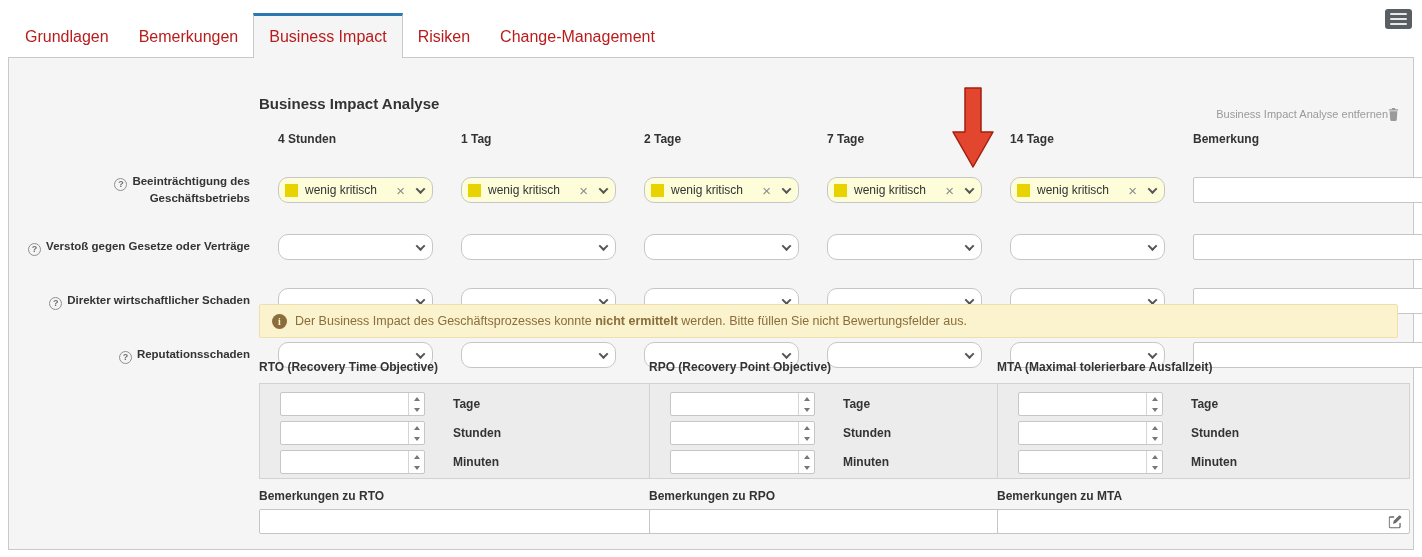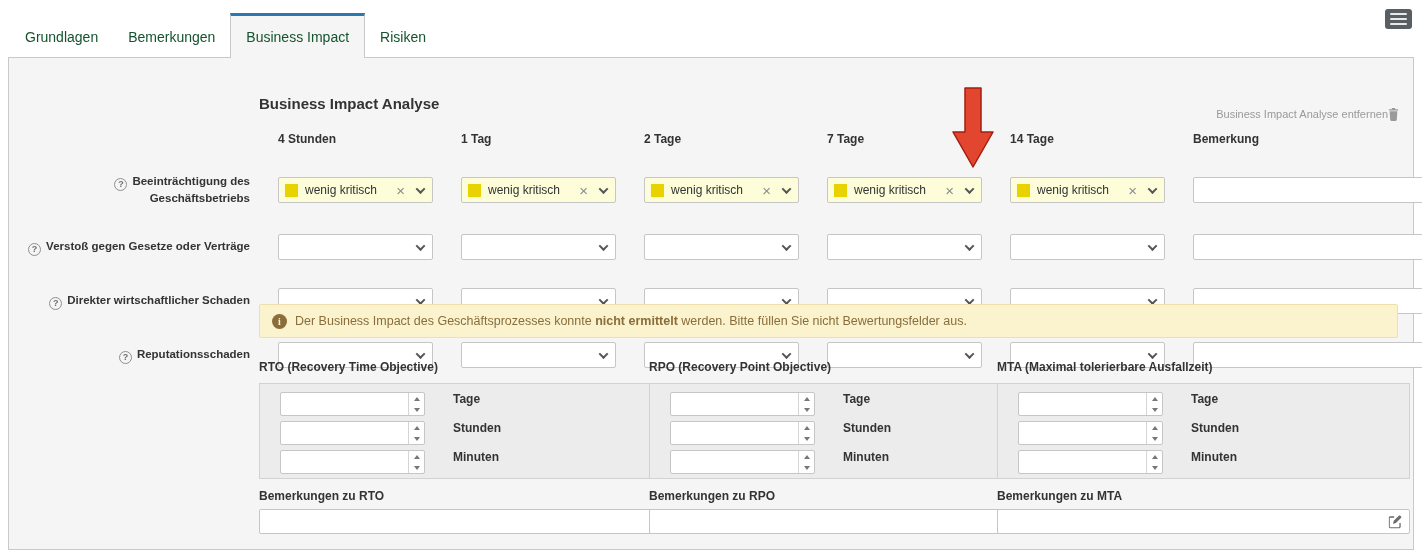--- a/index.html
+++ b/index.html
@@ -3,21 +3,21 @@
 <meta charset="utf-8">
 <style>
   * { margin:0; padding:0; box-sizing:border-box; }
   html,body { width:1422px; height:557px; overflow:hidden; background:#fff;
     font-family:"Liberation Sans", sans-serif; color:#333; }
 
   
   .tabbar { position:relative; z-index:2; display:flex; align-items:flex-end;
     height:57px; padding-left:10px; background:#fff; }
   .tab { padding:0 15px; height:41px; display:flex; align-items:center;
-    font-size:14px; color:#14532d; cursor:pointer; white-space:nowrap; }
+    font-size:16px; color:#b91c1c; cursor:pointer; white-space:nowrap; }
   .tab.active { background:#f5f5f5; border:1px solid #c9c9c9; border-bottom:none;
     border-top:3px solid #2b77b0; height:45px; margin-bottom:-1px; position:relative; z-index:3; }
   .menu-icon { position:absolute; right:10px; top:9px; width:27px; height:20px;
     background:#585e62; border-radius:3px; padding:4px 5px; display:flex;
     flex-direction:column; justify-content:space-between; cursor:pointer; }
   .menu-icon i { display:block; height:2px; background:#e8e8e8; border-radius:1px; }
 
   
   .panel { position:absolute; left:8px; top:57px; right:8px; bottom:7px;
     background:#f5f5f5; border:1px solid #c9c9c9; }
@@ -30,21 +30,21 @@
     grid-template-columns:241px 155px 155px 155px 155px 155px 312px;
     column-gap:9px; row-gap:8px; align-items:center;gap:28px; }
   .hcell { font-size:12px; font-weight:bold; height:18px; display:flex; align-items:flex-end; }
   .row-label { font-size:11.5px; font-weight:bold; text-align:right; line-height:1.3;
     padding-left:6px; }
   .help { display:inline-flex; width:13px; height:13px; border-radius:50%;
     border:1px solid #8f8f8f; color:#6f6f6f; font-size:9px; font-weight:bold;
     align-items:center; justify-content:center; margin-right:5px; vertical-align:-2px;
     cursor:pointer; flex-shrink:0; }
 
-  .dd { height:26px; background:#fff; border:1px solid #c6c6c6; border-radius:2px;
+  .dd { height:26px; background:#fff; border:1px solid #c6c6c6; border-radius:10px;
     display:flex; align-items:center; padding:0 8px 0 6px; cursor:pointer; }
   .dd.filled { background:#fdfdd9; }
   .swatch { width:13px; height:13px; background:#e8d200; margin-right:7px; flex-shrink:0; }
   .dd .val { font-size:12px; white-space:nowrap; overflow:hidden; }
   .dd .clear { margin-left:auto; color:#8d8d8d; font-size:15px; line-height:1; padding:0 2px; }
   .dd .chev { width:7px; height:7px; border-right:2px solid #555; border-bottom:2px solid #555;
     transform:rotate(45deg) translate(-1px,-1px); margin-left:10px; flex-shrink:0; }
   .dd.empty .chev { margin-left:auto; }
 
   .remark { height:26px; background:#fff; border:1px solid #c6c6c6; border-radius:2px;
@@ -61,21 +61,21 @@
   .info-i { width:15px; height:15px; border-radius:50%; background:#8a6d3b; color:#faf3ce;
     font-size:10px; font-weight:bold; display:flex; align-items:center; justify-content:center;
     font-family:"Liberation Serif", serif; flex-shrink:0; }
 
   
   .objective { position:absolute; top:302px; width:413px; }
   .obj-rto { left:250px; } .obj-rpo { left:640px; } .obj-mta { left:988px; }
   .obj-title { font-size:12px; font-weight:bold; height:15px; }
   .obj-box { margin-top:8px; height:96px; background:#ececec; border:1px solid #d2d2d2;
     padding:8px 0 0 20px; }
-  .spin-row { display:flex; align-items:flex-start; height:24px; margin-bottom:5px; }
+  .spin-row { display:flex; align-items:center; height:24px; margin-bottom:5px; }
   .spin { width:145px; height:24px; background:#fff; border:1px solid #c6c6c6;
     border-radius:2px; display:flex; }
   .spin input { flex:1; min-width:0; border:none; outline:none; background:transparent;
     padding:0 6px; font:12px "Liberation Sans", sans-serif; }
   .spin .btns { width:16px; border-left:1px solid #d5d5d5; display:flex; flex-direction:column; }
   .spin .btns span { flex:1; display:flex; align-items:center; justify-content:center; cursor:pointer; }
   .tri-up { width:0; height:0; border-left:3.5px solid transparent; border-right:3.5px solid transparent;
     border-bottom:4px solid #777; }
   .tri-down { width:0; height:0; border-left:3.5px solid transparent; border-right:3.5px solid transparent;
     border-top:4px solid #777; }
@@ -87,20 +87,21 @@
   .arrow { position:absolute; left:941px; top:28px; z-index:10; pointer-events:none; }
 </style>
 </head>
 <body>
 
 <div class="tabbar">
   <div class="tab">Grundlagen</div>
   <div class="tab">Bemerkungen</div>
   <div class="tab active">Business Impact</div>
   <div class="tab">Risiken</div>
+  <div class="tab">Change-Management</div>
   <div class="menu-icon">
       <i></i>
       <i></i>
       <i></i>
     </div>
 </div>
 
 <div class="panel">
 
   <div class="panel-title">Business Impact Analyse</div>

